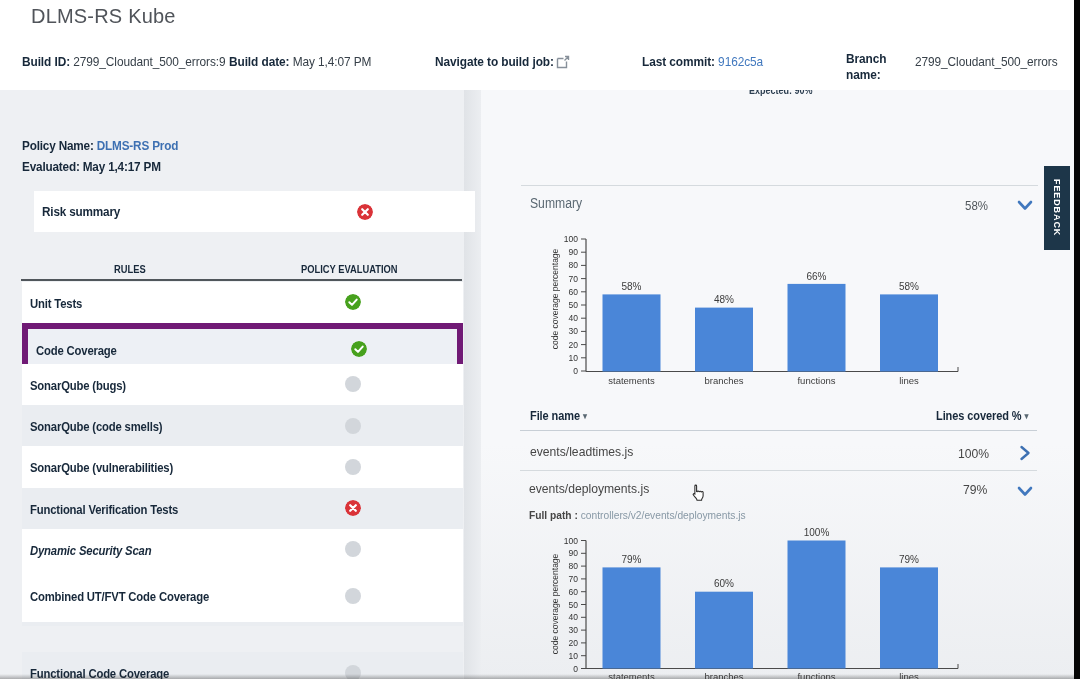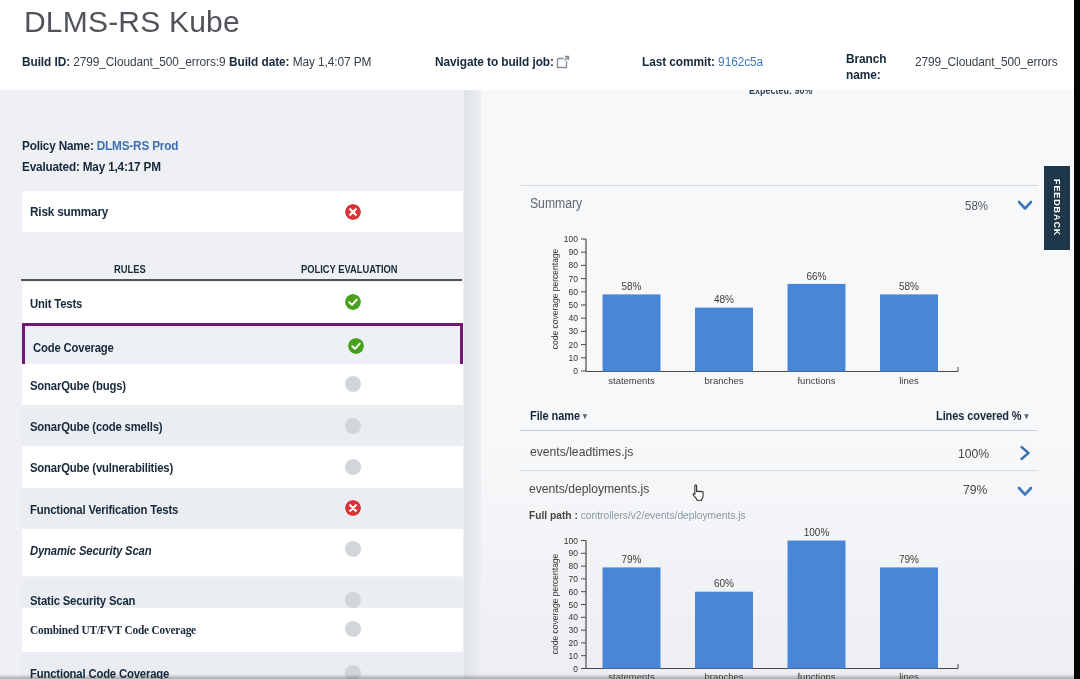--- a/index.html
+++ b/index.html
@@ -9,40 +9,40 @@
 
   
   #leftbg  { left:0; top:90px; width:464px; height:589px; background:#eef0f3; }
   #gutter  { left:464px; top:90px; width:17px; height:589px;
              background:linear-gradient(to right,#e0e3e7,#eceef1); }
   #rightbg { left:481px; top:90px; width:593px; height:589px;
              background:linear-gradient(#f7f8fa 60%,#eceef1); }
 
   
   #header { left:0; top:0; width:1074px; height:90px; background:#fff; z-index:5; }
-  #title  { position:absolute; left:24px; top:5px; font-size:30px; color:#50545a; letter-spacing:0.2px; }
+  #title  { position:absolute; left:31px; top:5px; font-size:20px; color:#50545a; letter-spacing:0.2px; }
   .binfo  { position:absolute; top:54px; font-size:13.5px; letter-spacing:-0.1px; color:#374049; white-space:nowrap; transform:scaleX(0.88); transform-origin:0 0; }
   .binfo b { color:#17283a; font-weight:bold; }
   .blue   { color:#4178be; }
 
   
   .bold14 { font-size:13.5px; letter-spacing:-0.2px; font-weight:bold; color:#17283a; transform:scaleX(0.87); transform-origin:0 0; }
   #policy   { left:22px; top:138px; }
   #evaluated{ left:22px; top:159px; }
-  #riskcard { left:22px; top:191px; width:441px; height:41px; background:#fff;text-align:center; }
+  #riskcard { left:34px; top:191px; width:441px; height:41px; background:#fff;text-align:center; }
   #riskcard span { position:absolute; left:8px; top:13px; }
   .rhead { position:absolute; top:263px; font-size:11px; font-weight:bold; color:#17283a;
            letter-spacing:0; transform:scaleX(0.85); transform-origin:0 0; }
   #rline { left:21px; top:279px; width:441px; height:2px; background:#50565b; }
 
   .row { position:absolute; left:22px; width:441px; height:47px; }
   .row span { position:absolute; left:8px; top:14px; font-size:13px; letter-spacing:-0.2px; font-weight:bold; color:#17283a; transform:scaleX(0.87); transform-origin:0 0; }
   .w  { background:#fff; }
   .g  { background:#eaedf1; }
-  .sel{ background:#edf0f5; border:3px solid #701a75; }
+  .sel{ background:#edf0f5; border:6px solid #701a75; }
   .ic { position:absolute; left:323px; top:12.5px; width:16px; height:16px; border-radius:50%; }
   .icgray { background:#d2d6db; }
 
   
   #expected { left:749px; top:85px; font-size:10px; font-weight:bold; color:#2c3e50; z-index:1; transform:scaleX(0.9); transform-origin:0 0; }
   .hr { position:absolute; height:1px; background:#d5dade; }
   #summary  { left:530px; top:195px; font-size:14px; color:#5a6872; transform:scaleX(0.87); transform-origin:0 0; }
   #sumpct   { left:965px; top:198px; font-size:13.5px; color:#50565b; transform:scaleX(0.85); transform-origin:0 0; }
 
   #fname  { left:530px; top:409px; font-size:12.5px; letter-spacing:-0.1px; font-weight:bold; color:#17283a; transform:scaleX(0.88); transform-origin:0 0; }
@@ -133,21 +133,21 @@
     </svg>
   </div>
   <div class="row w" style="top:528.7px;font-style:italic;">
     <span>Dynamic Security Scan</span>
     <div class="ic icgray"></div>
   </div>
   <div class="row g" style="top:579px;">
     <span>Static Security Scan</span>
     <div class="ic icgray"></div>
   </div>
-  <div class="row w" style="top:608px;font-family:Liberation Serif, serif;">
+  <div class="row w" style="top:575px;">
     <span>Combined UT/FVT Code Coverage</span>
     <div class="ic icgray"></div>
   </div>
   <div class="row g" style="top:652.3px;">
     <span>Functional Code Coverage</span>
     <div class="ic icgray"></div>
   </div>
 
   <div class="abs hr" style="left:521px; top:185px; width:517px;"></div>
   <div class="abs" id="summary">Summary</div>

